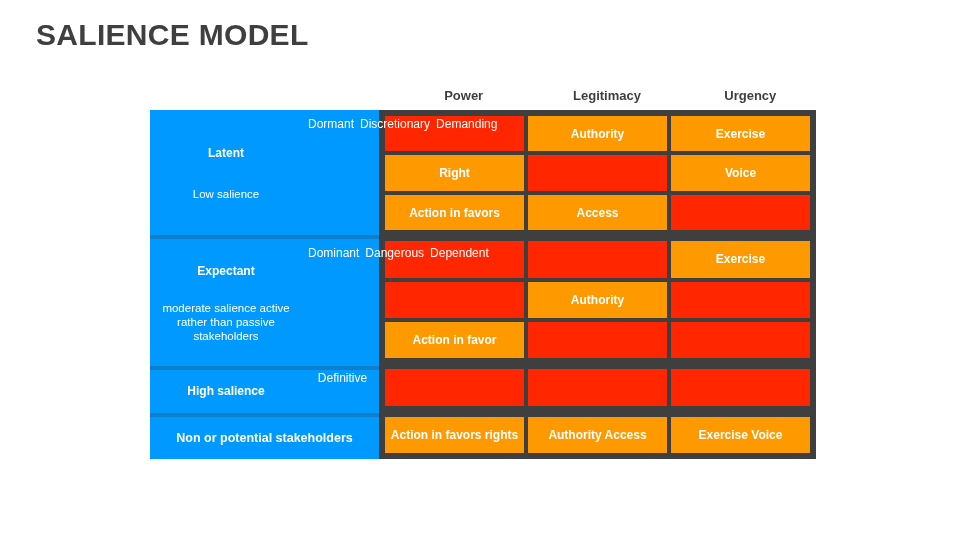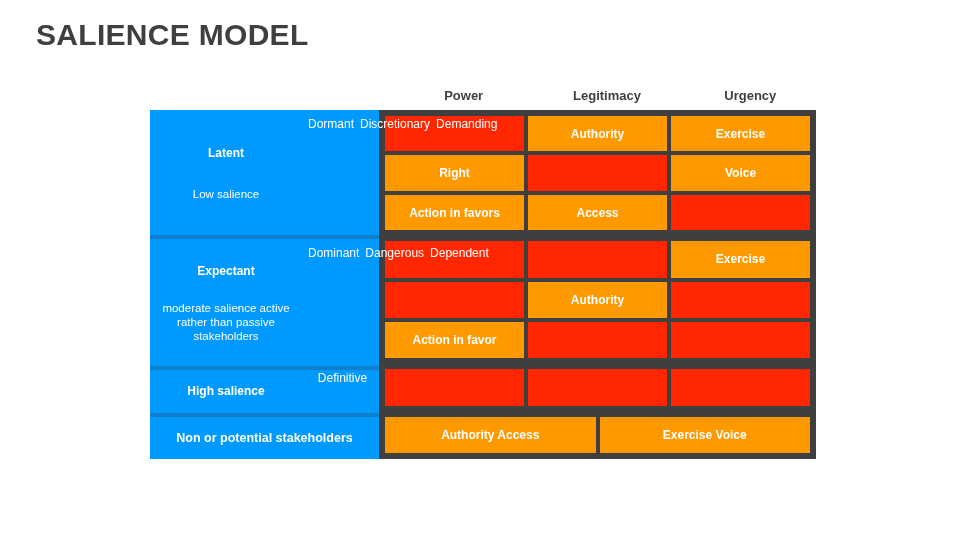--- a/index.html
+++ b/index.html
@@ -267,19 +267,20 @@
     <div class="grid-block blk-high">
       <div class="grid-row">
         <div class="cell red"></div>
         <div class="cell red"></div>
         <div class="cell red"></div>
       </div>
     </div>
 
     <div class="grid-block blk-non">
       <div class="grid-row">
+        <div class="cell orange">Action in favors rights</div>
         <div class="cell orange">Authority Access</div>
         <div class="cell orange">Exercise Voice</div>
       </div>
     </div>
 
   </div>
 </div>
 
 </body></html>

